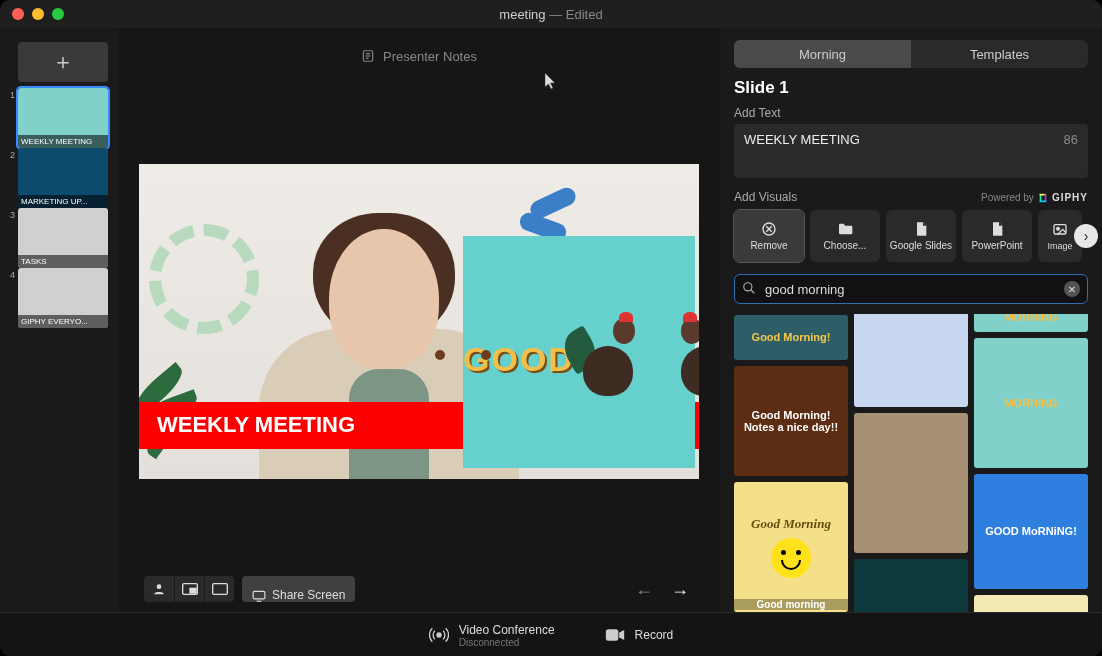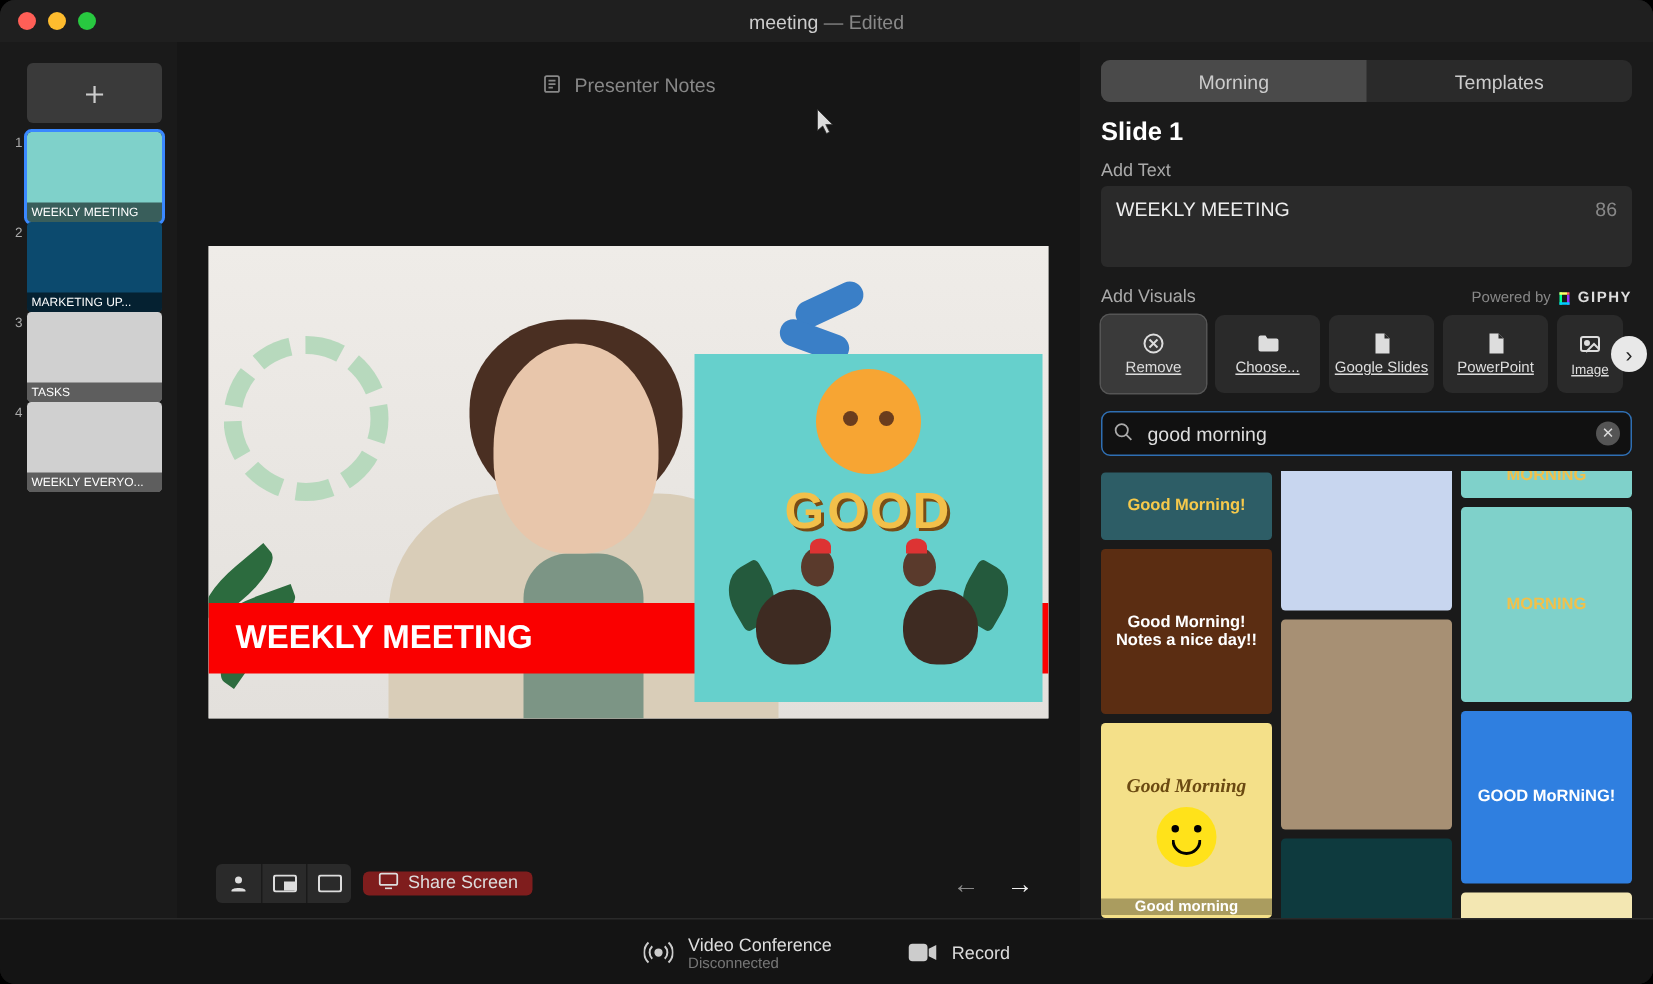--- a/index.html
+++ b/index.html
@@ -99,21 +99,21 @@
   .stage .person .torso{position:absolute;left:0;bottom:0;width:260px;height:150px;background:#d9cdb8;border-radius:80px 80px 0 0;}
   .stage .person .shirt{position:absolute;left:90px;bottom:0;width:80px;height:110px;background:#7c9585;border-radius:30px 30px 0 0;}
 
   .stage .banner {
     position:absolute; left:0; right:0; top:238px; height:47px;
     background:#fa0000; display:flex;align-items:center;
     padding-left:18px; color:#fff; font-size:22px; font-weight:600;
   }
   .stage .gifcard {
     position:absolute; right:4px; top:72px; width:232px; height:232px;
-    background:#66d0cc; border-radius:0; display:flex;flex-direction:column;align-items:center;
+    background:#66d0cc; border-radius:0; display:flex;flex-direction:row;align-items:center;
     justify-content:flex-start; padding-top:10px;
   }
   .sun { width:70px;height:70px;border-radius:50%;background:#f7a533;position:relative;}
   .sun::before,.sun::after{content:"";position:absolute;width:10px;height:10px;background:#6b3d1d;border-radius:50%;top:28px;}
   .sun::before{left:18px;} .sun::after{right:18px;}
   .goodtxt{margin-top:6px;font-size:34px;font-weight:900;color:#f2c04a;text-shadow:2px 2px 0 #7a4d15;letter-spacing:2px;}
   .roosters{display:flex;gap:30px;margin-top:4px;}
   .rooster{width:68px;height:82px;position:relative;}
   .rooster .body{position:absolute;bottom:4px;left:8px;width:50px;height:50px;background:#3e2b22;border-radius:50% 50% 45% 45%;}
   .rooster .tail{position:absolute;bottom:30px;width:30px;height:40px;background:#245a3d;border-radius:60% 10% 60% 10%;}
@@ -124,42 +124,42 @@
   .rooster .comb{position:absolute;top:-6px;width:14px;height:10px;background:#d33;border-radius:50% 50% 0 0;}
   .rooster.l .comb{right:10px;} .rooster.r .comb{left:10px;}
 
   .stage-toolbar {
     margin: 8px 26px 10px 26px;
     display:flex; align-items:center; gap:8px;
   }
   .btngrp{display:flex;background:#2a2a2a;border-radius:4px;overflow:hidden;}
   .iconbtn{width:30px;height:26px;display:flex;align-items:center;justify-content:center;color:#ddd;cursor:pointer;}
   .iconbtn+.iconbtn{border-left:1px solid #1a1a1a;}
-  .sharebtn{height:16px;background:#7f1d1d;border-radius:4px;display:flex;align-items:flex-start;gap:6px;padding:0 10px;color:#ddd;font-size:12px;cursor:pointer;}
+  .sharebtn{height:26px;background:#404040;border-radius:4px;display:flex;align-items:flex-end;gap:6px;padding:0 10px;color:#ddd;font-size:12px;cursor:pointer;}
   .stage-toolbar .spacer{flex:1;}
   .navarrow{width:28px;height:26px;display:flex;align-items:center;justify-content:center;color:#888;font-size:18px;cursor:pointer;}
   .navarrow.enabled{color:#eee;}
 
   
   .right {
     width: 382px; background: #1a1a1a; padding: 12px 0 0 0;
     display:flex;flex-direction:column; min-width:0;
   }
   .tabs{display:flex;margin:0 14px 10px 14px;background:#2a2a2a;border-radius:6px;height:28px;overflow:hidden;}
   .tab{flex:1;display:flex;align-items:center;justify-content:center;color:#ccc;font-size:13px;cursor:pointer;}
   .tab.active{background:#4a4a4a;}
   .panel{padding:0 14px;display:flex;flex-direction:column;min-height:0;flex:1;}
   .slide-title{font-size:17px;font-weight:700;color:#fff;margin-bottom:8px;}
   .section-label{font-size:12px;color:#aaa;margin-bottom:4px;}
   .textbox{background:#2a2a2a;border-radius:4px;padding:8px 10px;display:flex;justify-content:space-between;color:#eee;height:54px;align-items:flex-start;}
   .textbox .count{color:#888;}
   .visualhdr{display:flex;justify-content:space-between;align-items:baseline;margin-top:12px;}
   .powered{font-size:10px;color:#888;display:flex;align-items:center;gap:4px;}
   .powered b{color:#ddd;letter-spacing:1px;font-size:10px;}
-  .visualbtns{display:flex;gap:6px;margin-top:6px;position:relative;text-decoration:underline;}
+  .visualbtns{display:flex;gap:6px;margin-top:6px;position:relative;}
   .vbtn{width:70px;height:52px;background:#2a2a2a;border-radius:6px;display:flex;flex-direction:column;align-items:center;justify-content:center;gap:3px;color:#ddd;font-size:10px;cursor:pointer;flex-shrink:0;}
   .vbtn svg{width:16px;height:16px;}
   .vbtn.sel{background:#3a3a3a;outline:1px solid #555;}
   .morebtn{position:absolute;right:-10px;top:14px;width:24px;height:24px;background:#e8e8e8;border-radius:50%;display:flex;align-items:center;justify-content:center;color:#222;font-size:14px;cursor:pointer;}
   .search{margin-top:12px;position:relative;}
   .search input{width:100%;height:30px;background:#111;border:1.5px solid #2f6fb3;border-radius:6px;color:#ddd;padding:0 30px 0 30px;font-size:13px;outline:none;}
   .search .mag{position:absolute;left:8px;top:7px;color:#aaa;}
   .search .clear{position:absolute;right:8px;top:7px;width:16px;height:16px;background:#555;border-radius:50%;display:flex;align-items:center;justify-content:center;color:#ddd;font-size:10px;cursor:pointer;}
 
   .gifgrid{margin-top:10px;flex:1;overflow:hidden;display:flex;gap:6px;align-items:center;}
@@ -208,21 +208,21 @@
           </div>
           <div class="thumb-row">
             <div class="thumb-num">3</div>
             <div class="thumb" style="background: rgb(208, 208, 208);">
               <div class="label">TASKS</div>
             </div>
           </div>
           <div class="thumb-row">
             <div class="thumb-num">4</div>
             <div class="thumb" style="background: rgb(208, 208, 208);">
-              <div class="label">WEEKLY EVERYO...</div>
+              <div class="label">GIPHY EVERYO...</div>
             </div>
           </div>
         </div>
     </div>
 
     <div class="center">
       <div class="notes-row">
         <span>
           <svg width="14" height="14" viewBox="0 0 24 24" fill="none" stroke="#888" stroke-width="2">
               <rect x="4" y="3" width="16" height="18" rx="2"></rect>

